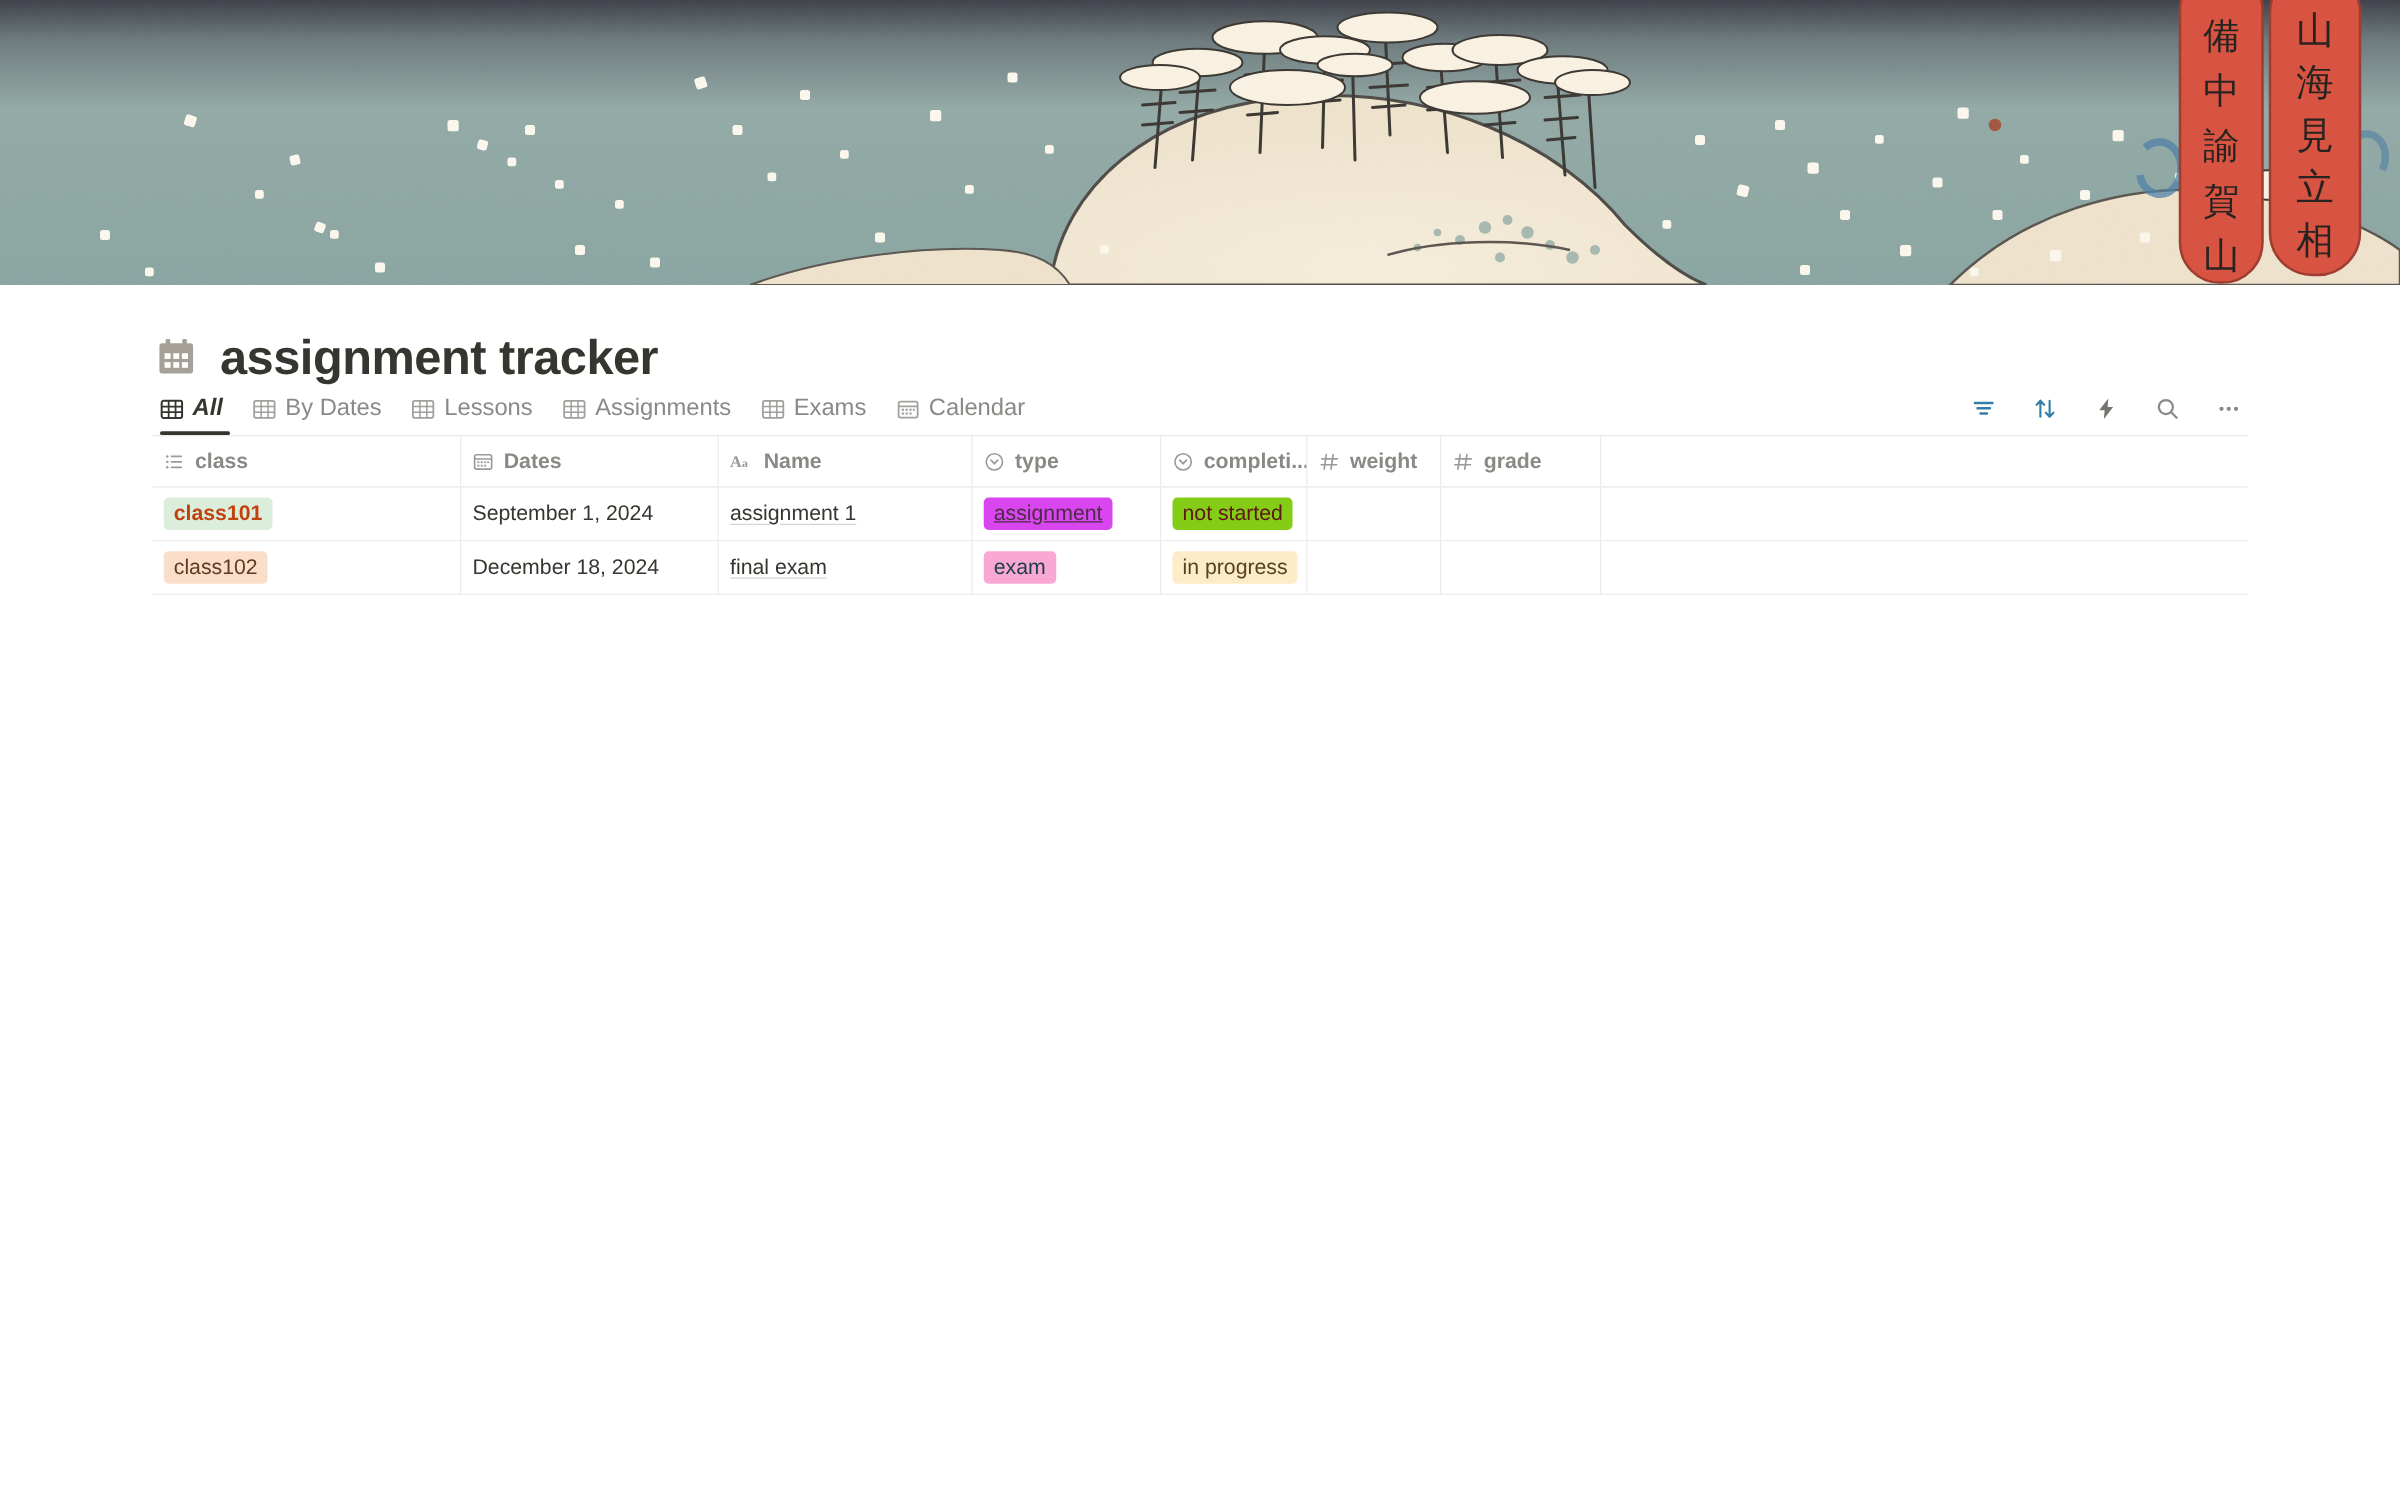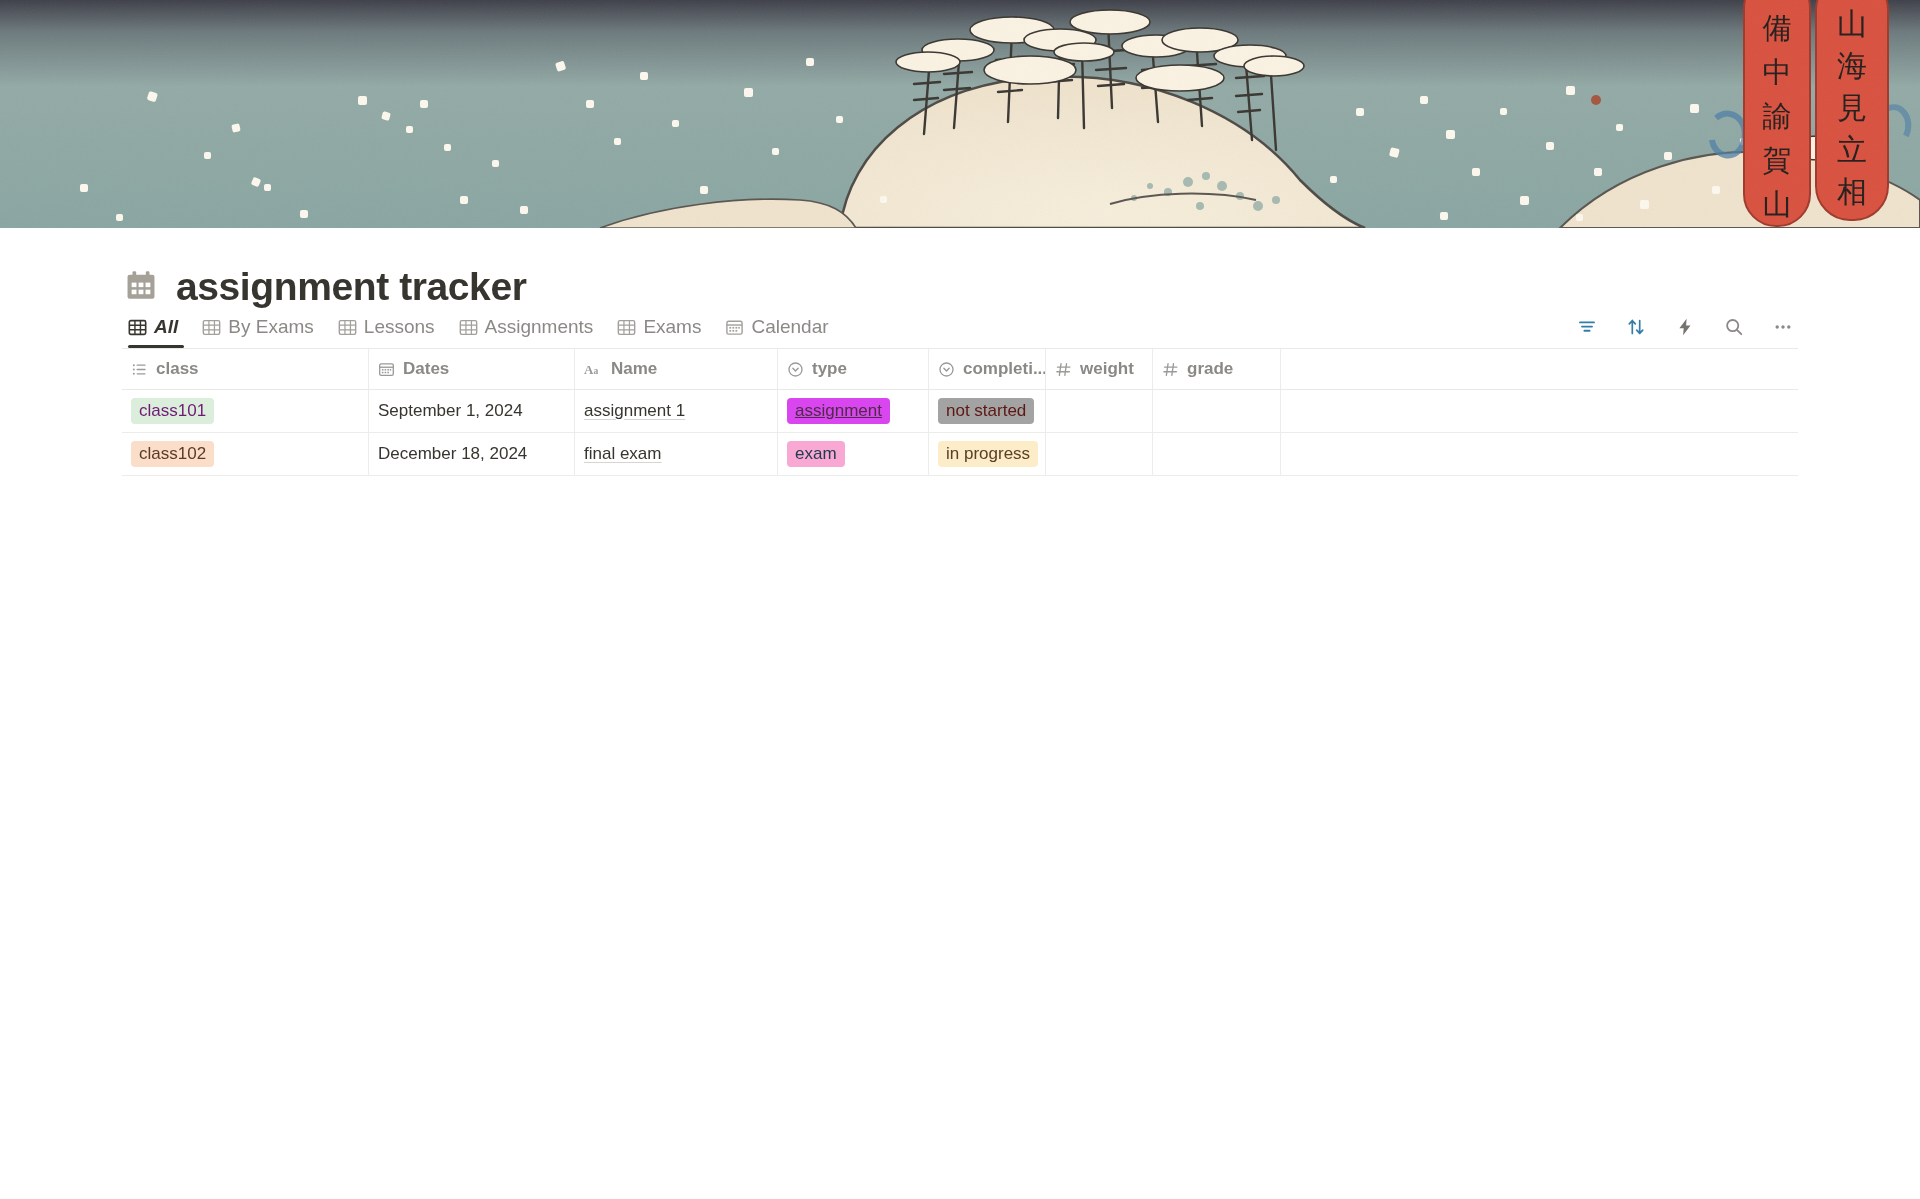--- a/index.html
+++ b/index.html
@@ -155,25 +155,25 @@
     text-underline-offset: 3px;
   }
 
   .pill {
     display: inline-block;
     padding: 3px 8px 4px 8px;
     border-radius: 4px;
     font-size: 17px;
     line-height: 1.15;
   }
-  .pill.green  { background: #dbeddb; color: #701a75; }
+  .pill.green  { background: #dbeddb; color: #c2410c; font-weight: bold; }
   .pill.orange { background: #fadec9; color: #5c3b23; }
   .pill.pink   { background: #d946ef; color: #4c2c46; text-decoration: underline; }
   .pill.blue   { background: #f9a8d4; color: #203c4f; }
-  .pill.red    { background: #a3a3a3; color: #5d1715; }
+  .pill.red    { background: #84cc16; color: #5d1715; }
   .pill.yellow { background: #fdecc8; color: #584123; }
 
   .countrow {
     width: 1676px;
     display: flex;
     justify-content: center;
     align-items: baseline;
     gap: 8px;
     padding-top: 16px;
   }
@@ -383,21 +383,21 @@
         <span>All</span>
       </div>
 
       <div class="tab">
         <span class="icn">
           <svg width="19" height="19" viewBox="0 0 20 20">
               <rect x="1.4" y="2.8" width="17.2" height="14.4" rx="1.6" fill="none" stroke="#a2a09c" stroke-width="1.5"></rect>
               <path d="M1.4 7.6h17.2M1.4 12.4h17.2M7.3 2.8v14.4M13.1 2.8v14.4" stroke="#a2a09c" stroke-width="1.3"></path>
             </svg>
         </span>
-        <span>By Exams</span>
+        <span>By Dates</span>
       </div>
 
       <div class="tab">
         <span class="icn">
           <svg width="19" height="19" viewBox="0 0 20 20">
               <rect x="1.4" y="2.8" width="17.2" height="14.4" rx="1.6" fill="none" stroke="#a2a09c" stroke-width="1.5"></rect>
               <path d="M1.4 7.6h17.2M1.4 12.4h17.2M7.3 2.8v14.4M13.1 2.8v14.4" stroke="#a2a09c" stroke-width="1.3"></path>
             </svg>
         </span>
         <span>Lessons</span>

